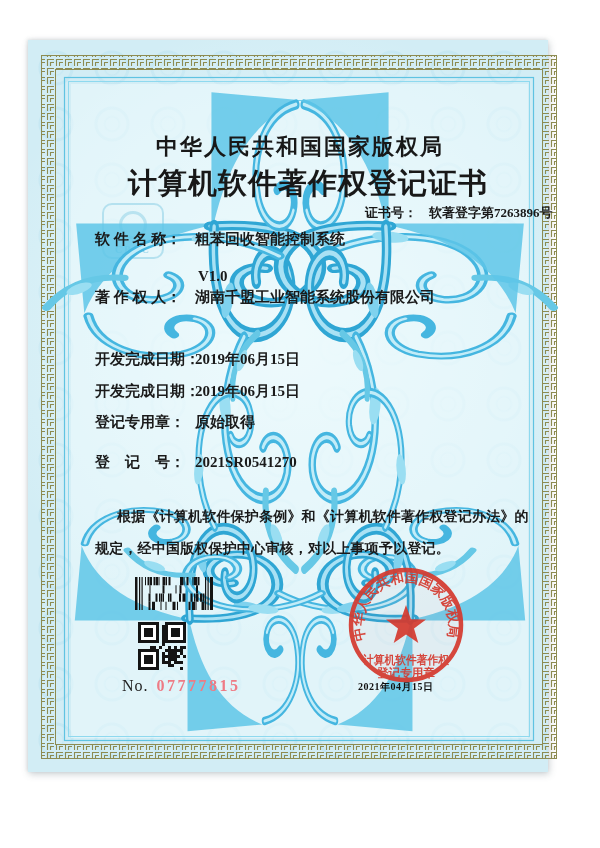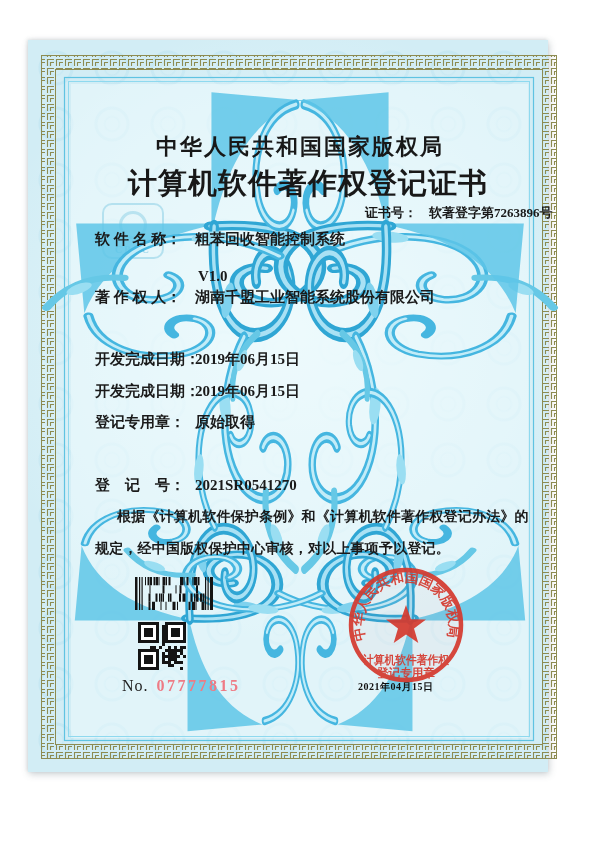--- a/index.html
+++ b/index.html
@@ -105,21 +105,21 @@
   <div class="txt authority">中华人民共和国国家版权局</div>
   <div class="txt doctitle">计算机软件著作权登记证书</div>
   <div class="txt certno"><span>证书号：</span><span class="gap"></span><span>软著登字第7263896号</span></div>
 
   <div class="row" style="top:190px"><span class="lbl">软 件 名 称：</span><span class="val">粗苯回收智能控制系统</span></div>
   <div class="val2">V1.0</div>
   <div class="row" style="top:248px"><span class="lbl">著 作 权 人：</span><span class="val">湖南千盟工业智能系统股份有限公司</span></div>
   <div class="row" style="top:310px"><span class="lbl">开发完成日期：</span><span class="val">2019年06月15日</span></div>
   <div class="row" style="top:342px"><span class="lbl">开发完成日期：</span><span class="val">2019年06月15日</span></div>
   <div class="row" style="top:373px"><span class="lbl">登记专用章：</span><span class="val">原始取得</span></div>
-  <div class="row" style="top:436px"><span class="lbl">登　记　号：</span><span class="val">2021SR0541270</span></div>
+  <div class="row" style="top:413px"><span class="lbl">登　记　号：</span><span class="val">2021SR0541270</span></div>
 
   <div class="para" style="left:89px;top:468px">根据《计算机软件保护条例》和《计算机软件著作权登记办法》的</div>
   <div class="para" style="left:67px;top:500px">规定，经中国版权保护中心审核，对以上事项予以登记。</div>
 
   <svg id="barcode" class="codes" width="78" height="33" aria-hidden="true">
       <rect x="0" y="0" width="2.5" height="33" fill="#141414"></rect>
       <rect x="4" y="0" width="1.2" height="33" fill="#141414"></rect>
       <rect x="6.5" y="0" width="1.2" height="33" fill="#141414"></rect>
       <rect x="70" y="0" width="1.2" height="33" fill="#141414"></rect>
       <rect x="72.5" y="0" width="1.2" height="33" fill="#141414"></rect>

